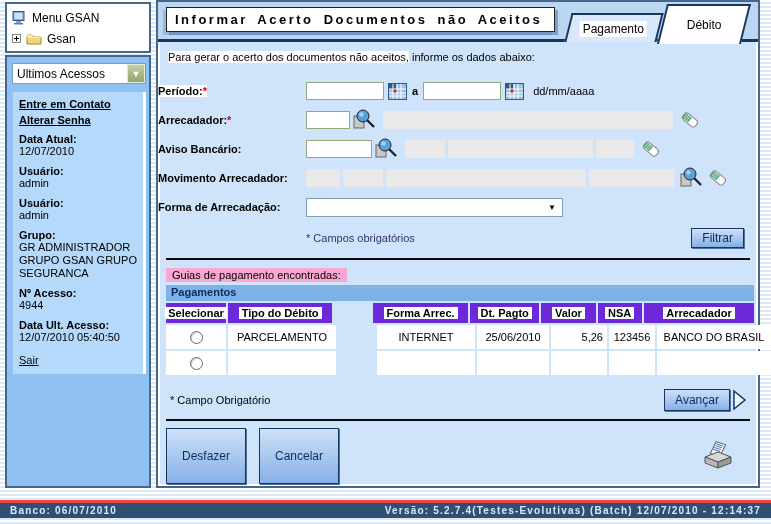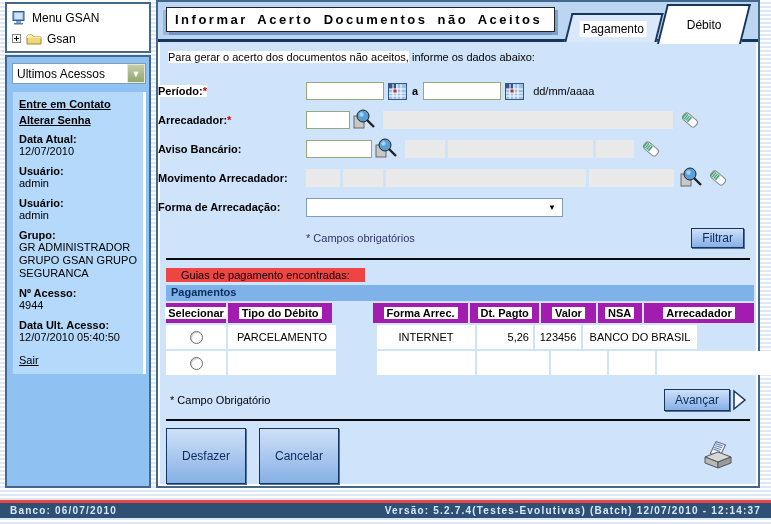--- a/index.html
+++ b/index.html
@@ -68,28 +68,28 @@
     display:flex; align-items:center; justify-content:flex-end; padding-right:6px; color:#000;}
   .fakeselect .arrow{ font-size:8px; color:#000;}
 
   .noterow{ display:flex; align-items:center; justify-content:space-between; margin:6px 14px 0 0; height:24px;}
   .noterow .notetext{ margin-left:148px; color:#333366;}
   .btn{ font-family:inherit; font-size:12px; color:#0c2c5c;
     background:linear-gradient(180deg,#cfe0f8,#86b0e6); border:1px solid #16365e;
     box-shadow:1px 1px 0 #51719b; padding:2px 10px; cursor:pointer;}
   .divider{ border-top:2px solid #0a0a0a; margin:8px 8px 0 8px;}
   .section-label{ margin:9px 0 4px 8px;}
-  .section-label span{ background:#ef4444; padding:1px 15px;}
+  .section-label span{ background:#f9a8d4; padding:1px 6px;}
 
   
   .tablewrap{ margin:2px 0 0 8px; width:588px;}
   .tcaption{ background:#7fb2e8; color:#0c2c5c; font-weight:bold; height:16px;
     padding:1px 0 0 5px;}
   .theadrow{ display:flex; gap:2px; margin-top:2px; height:20px;}
-  .theadrow .hc{ background:#a21caf; display:flex; align-items:center; justify-content:center;}
+  .theadrow .hc{ background:#6d28d9; display:flex; align-items:center; justify-content:center;}
   .theadrow .hc span{ background:#fff; font-weight:bold; padding:0 3px;}
   .tbody{ display:flex; margin-top:2px;}
   .rowsarea{ display:flex; flex-direction:column; gap:2px;}
   .trow{ display:flex; gap:2px; height:24px;}
   .cell{ background:#fff; display:flex; align-items:center; justify-content:center;}
   .cell.num{ justify-content:flex-end; padding-right:4px;}
   .c1{width:60px;} .c2{width:108px;} .c3{width:98px;margin-left:39px;} .c4{width:72px;}
   .c5{width:56px;} .c6{width:46px;} .c7{width:114px;}
   .radio{ appearance:none; -webkit-appearance:none; width:13px; height:13px; border:1px solid #6a6a6a;
     border-radius:50%; background:#fff; box-shadow:inset 1px 1px 1px #cfcfcf; cursor:pointer;}
@@ -311,20 +311,21 @@
         </div>
     </div>
     <div class="tbody">
       <div class="rowsarea">
         <div class="trow">
           <div class="cell c1">
               <input type="radio" name="sel" class="radio" style="">
             </div>
           <div class="cell c2">PARCELAMENTO</div>
           <div class="cell c3">INTERNET</div>
+          <div class="cell c4">25/06/2010</div>
           <div class="cell c5 num">5,26</div>
           <div class="cell c6">123456</div>
           <div class="cell c7">BANCO DO BRASIL</div>
         </div>
         <div class="trow">
           <div class="cell c1">
               <input type="radio" name="sel" class="radio" style="">
             </div>
           <div class="cell c2"></div>
           <div class="cell c3"></div>

